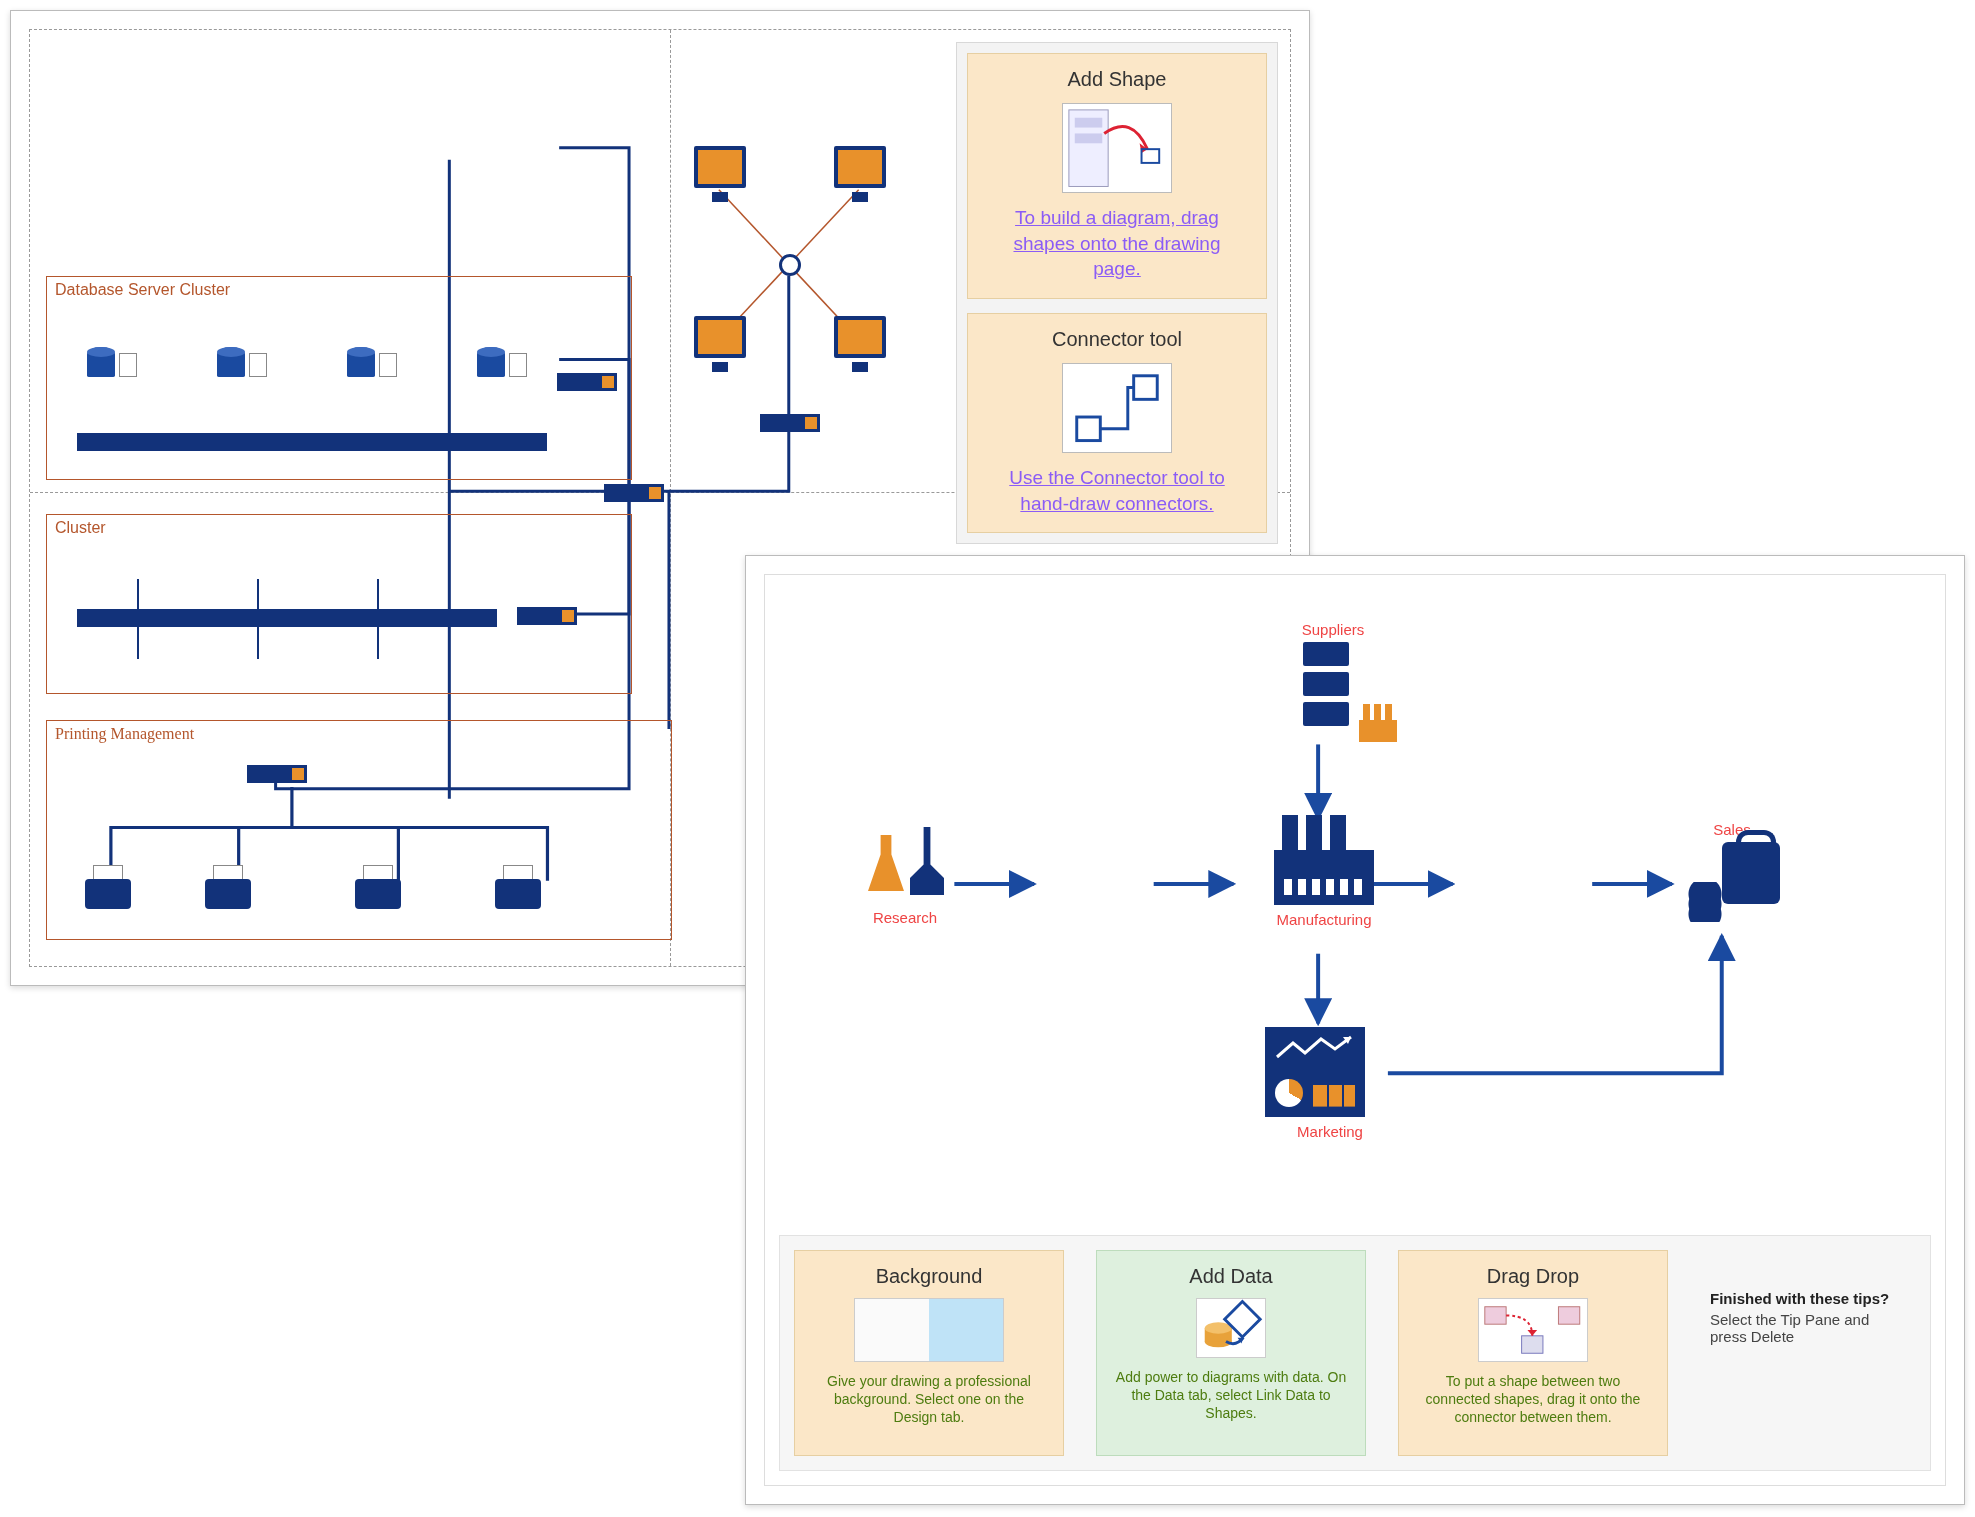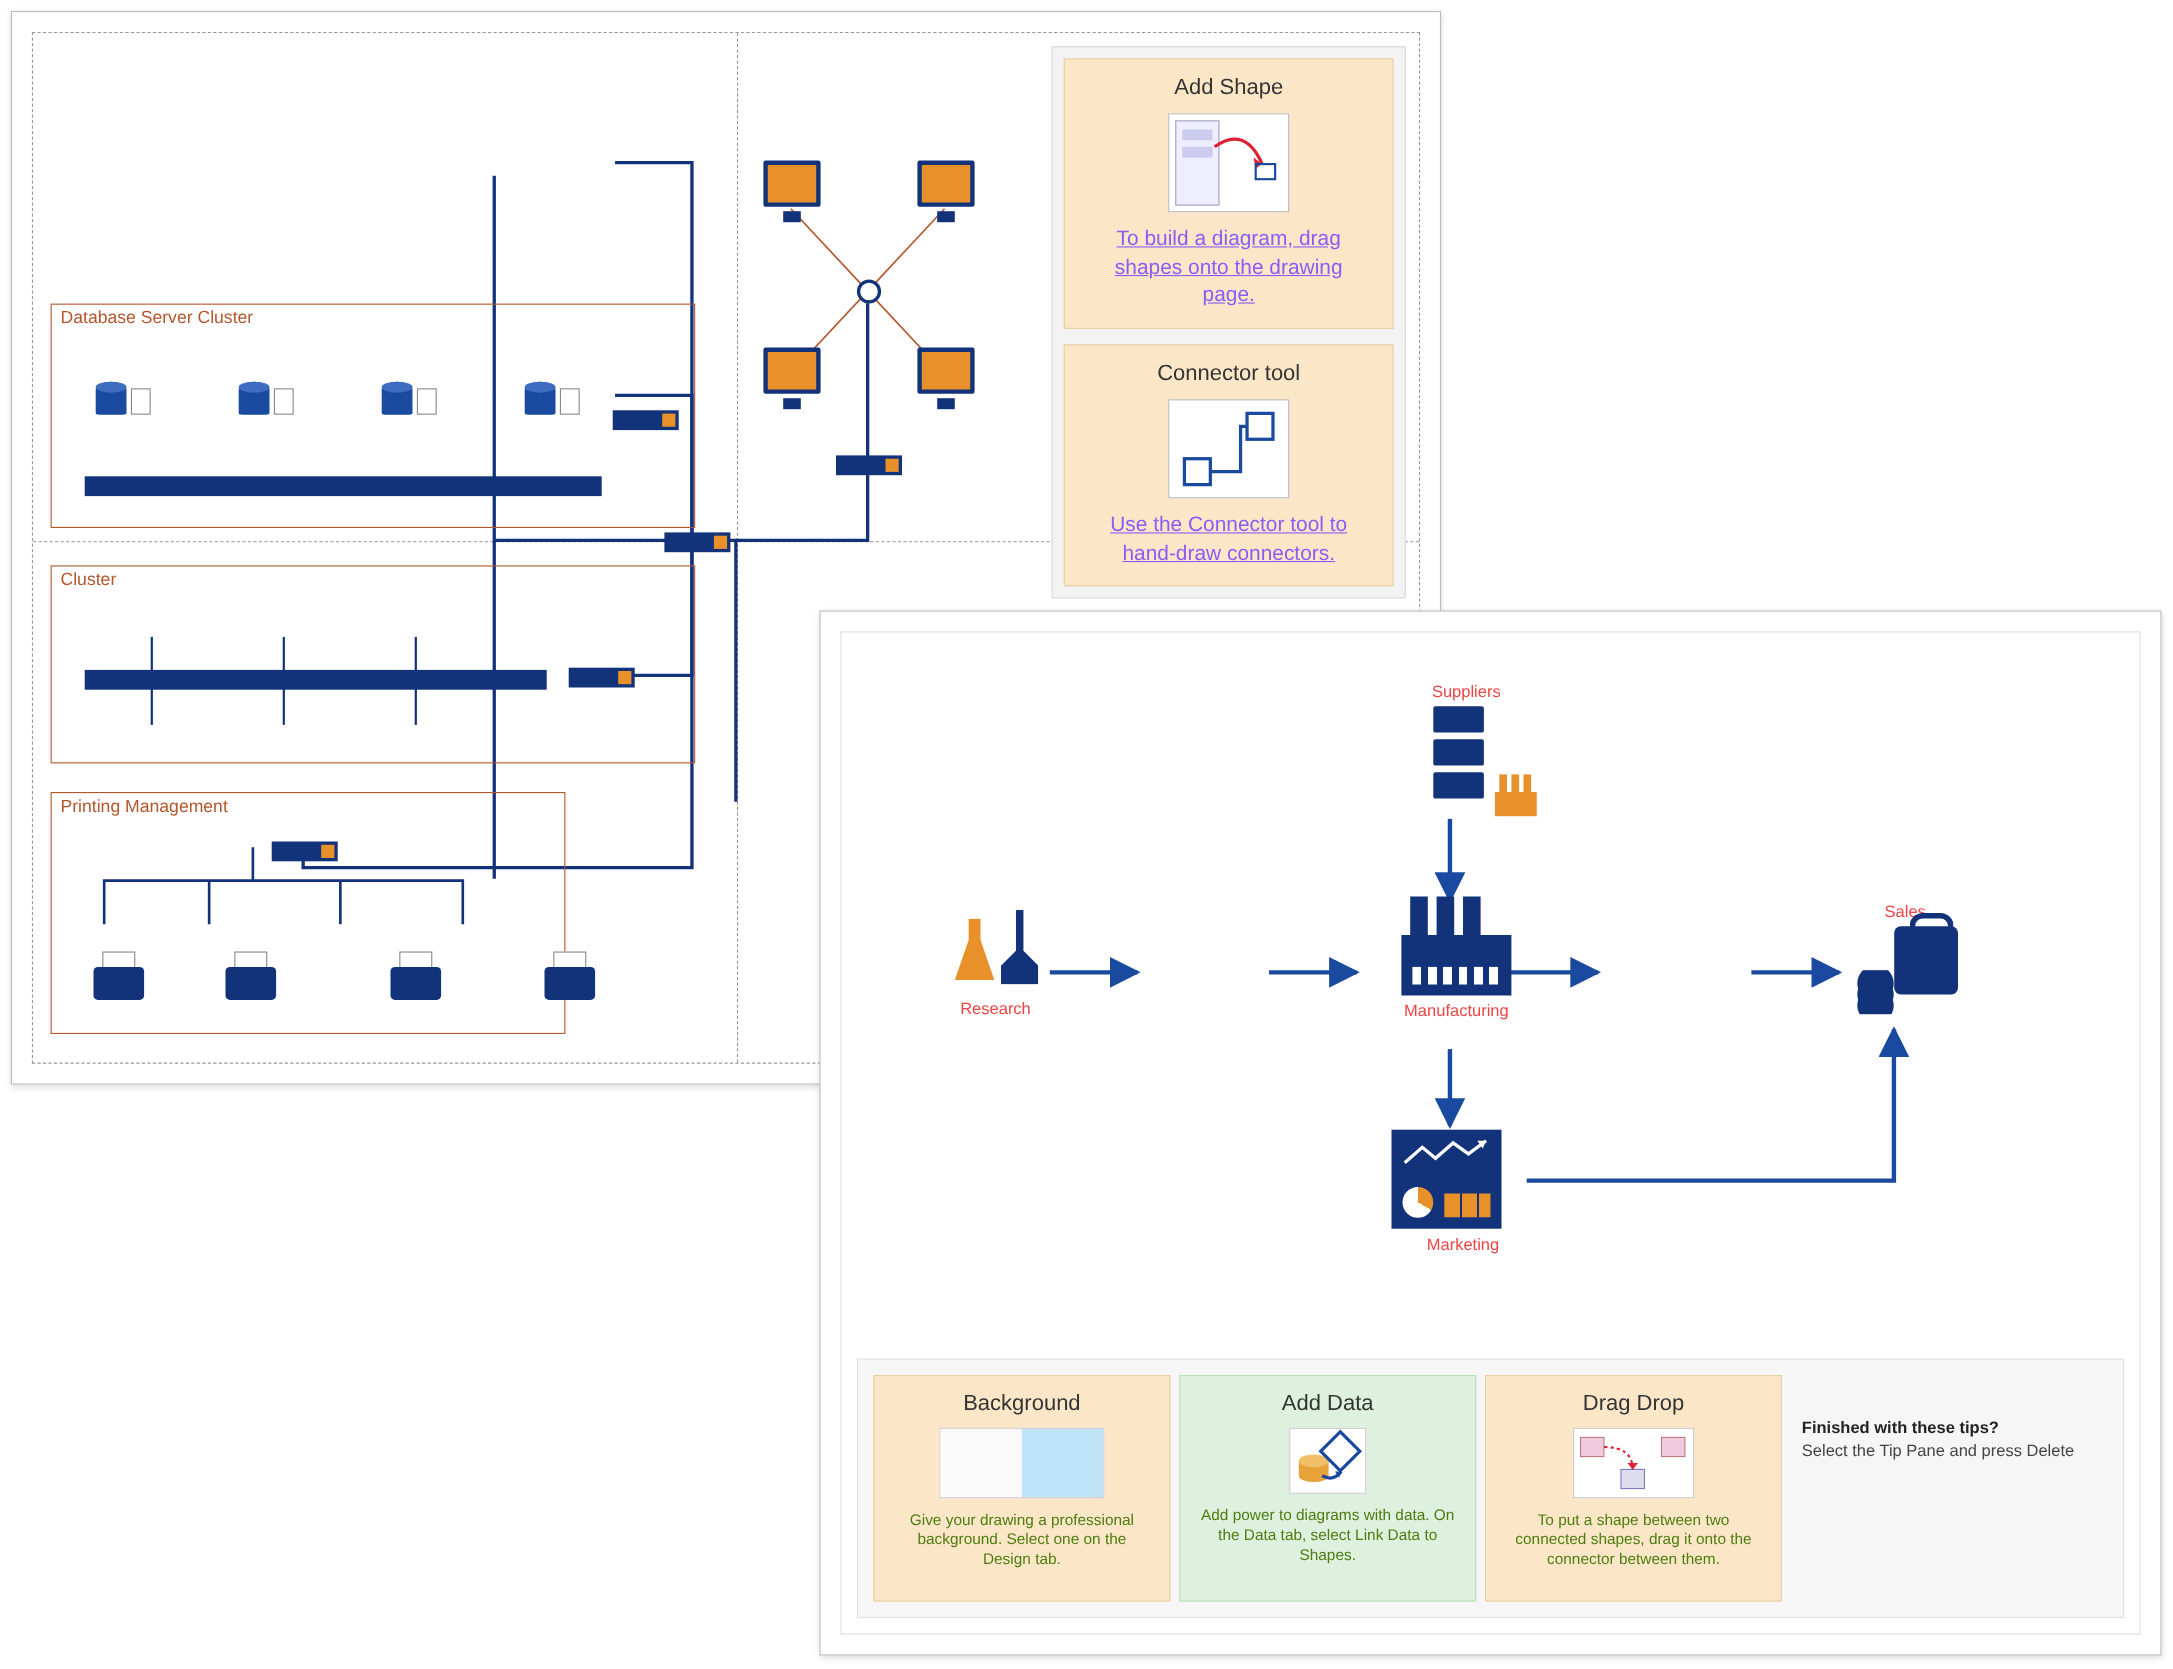--- a/index.html
+++ b/index.html
@@ -101,21 +101,21 @@
   .suppliers .sm{position:absolute;right:-34px;bottom:0;width:38px;height:38px;}
   .suppliers .sm .bb{position:absolute;inset:auto 0 0 0;height:22px;background:#e8912b;}
   .suppliers .sm .st{position:absolute;top:0;left:4px;display:flex;gap:4px;}
   .suppliers .sm .ss{width:7px;height:18px;background:#e8912b;}
   .marketing{width:100px;height:90px;background:#12327a;position:relative;}
   .marketing::before{content:"";position:absolute;left:10px;bottom:10px;width:28px;height:28px;border-radius:50%;background:conic-gradient(#e8912b 0 120deg,#fff 0);}
   .marketing::after{content:"";position:absolute;right:10px;bottom:10px;width:42px;height:36px;background:linear-gradient(90deg,#e8912b 33%,transparent 33% 38%,#e8912b 38% 70%,transparent 70% 75%,#e8912b 75%) bottom/100% 60% no-repeat;}
   .marketing .spark{position:absolute;left:10px;right:10px;top:8px;height:28px;}
   .marketing .spark svg{width:100%;height:100%;}
   
-  .tips2 { position:absolute; left:14px; right:14px; bottom:14px; height:236px; background:#f6f6f6; border:1px solid #e2e2e2; padding:14px; display:flex; gap:8px; align-items:stretch;}
+  .tips2 { position:absolute; left:14px; right:14px; bottom:14px; height:236px; background:#f6f6f6; border:1px solid #e2e2e2; padding:14px; display:flex; gap:32px; align-items:stretch;}
   .tip2 { flex:0 0 270px; padding:12px 16px 14px; text-align:center; }
   .bg-o { background:#fbe7c8; border:1px solid #e6cfa2;}
   .bg-g { background:#def0de; border:1px solid #bddcbc;}
   .tip2 h4{ margin:2px 0 10px; font-weight:400; font-size:20px; color:#333;}
   .tip2 .thumb2{ width:150px; height:64px; margin:0 auto 10px; background:#fff; border:1px solid #ccc; display:flex;}
   .thumb2 .half{flex:1;}
   .tip2 p{ margin:0; font-size:14px; color:#4d7c0f; line-height:1.3;}
   .finish { flex:1; padding:40px 6px 0 10px; font-size:15px; color:#444;}
   .finish b{ display:block; margin-bottom:4px; color:#222;}
 </style>
@@ -173,21 +173,21 @@
 
     <div class="cluster" style="left:16px; top:484px; width:586px; height:180px;">
       <span class="cluster-title">Cluster</span>
       <div class="bus" style="left:30px; top:94px; width:420px;"></div>
       <div class="bus-node" style="left:90px;  top:64px; height:80px;"></div>
       <div class="bus-node" style="left:210px; top:64px; height:80px;"></div>
       <div class="bus-node" style="left:330px; top:64px; height:80px;"></div>
       <div class="switch" style="left:470px; top:92px;"></div>
     </div>
 
-    <div class="cluster" style="left:16px; top:690px; width:468px; height:220px;">
+    <div class="cluster" style="left:16px; top:690px; width:626px; height:220px;font-family:Liberation Serif, serif;">
       <span class="cluster-title">Printing Management</span>
       <div class="switch" style="left:200px; top:44px;"></div>
       <svg class="overlay" viewBox="0 0 586 220">
         <path class="blueline" d="M230 62 L230 100 L60 100 L60 150 M230 100 L180 100 L180 150 M230 100 L330 100 L330 150 M230 100 L470 100 L470 150"></path>
       </svg>
       <div class="printer" style="left:34px;  top:148px;">
           <div class="tray"></div>
           <div class="body"></div>
         </div>
       <div class="printer" style="left:154px; top:148px;">

